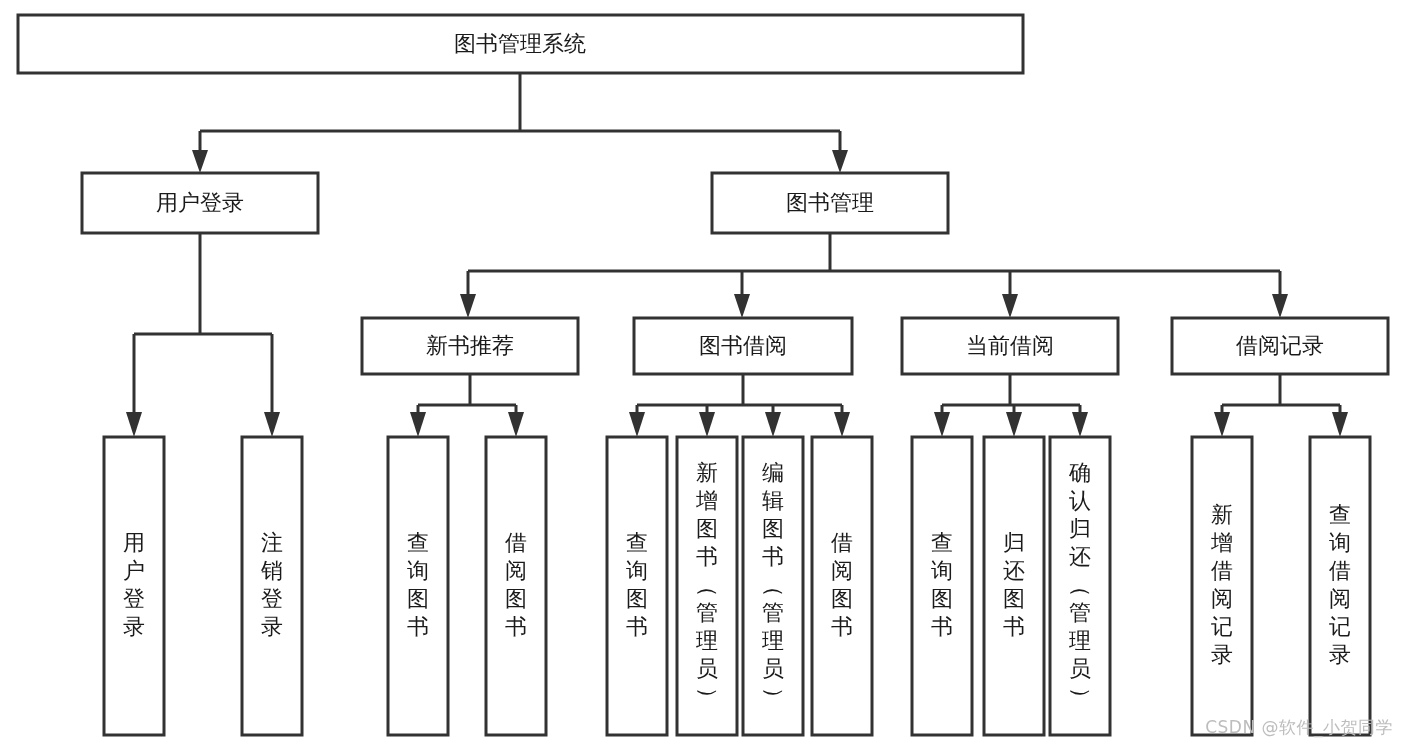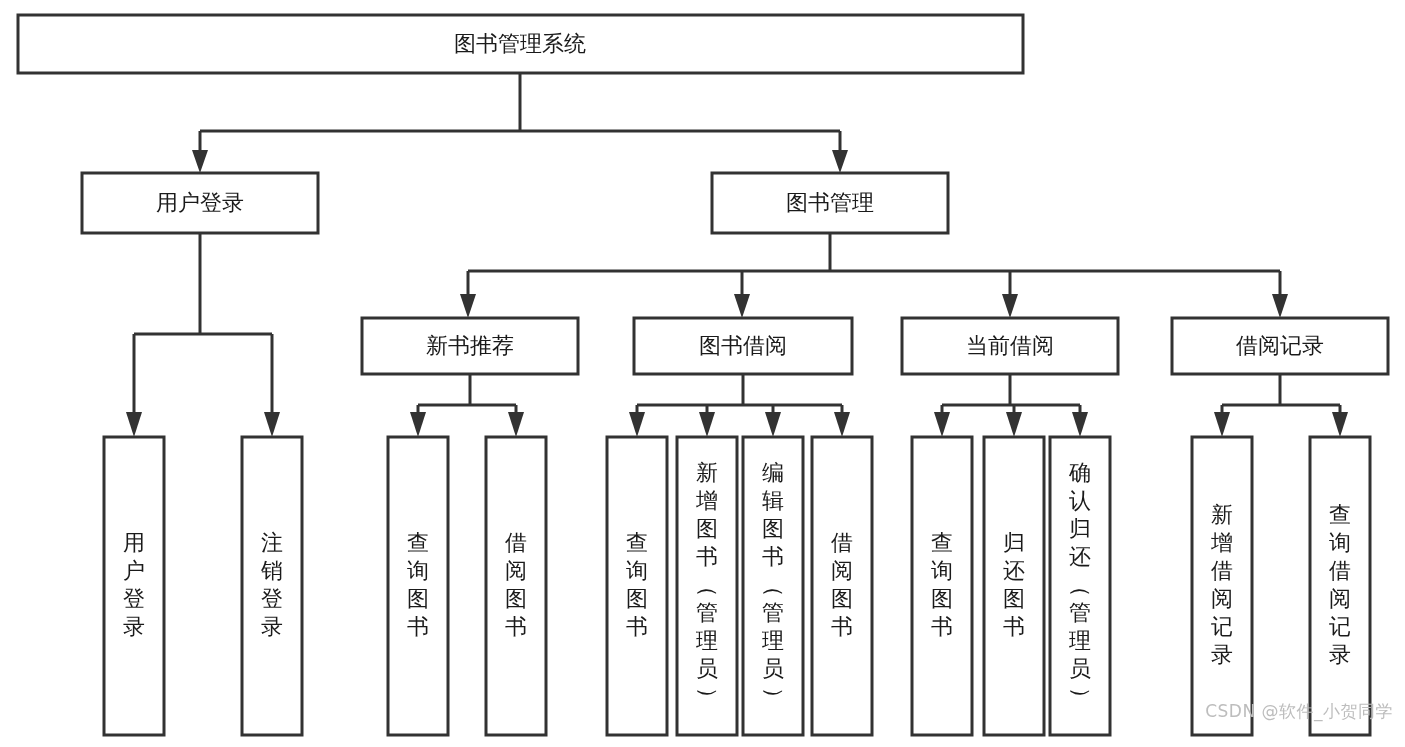--- a/index.html
+++ b/index.html
@@ -46,21 +46,21 @@
     fill: none;
     stroke-linecap: butt;
   }
   .arrow-head {
     fill: #323232;
     stroke: none;
   }
   .watermark {
     position: absolute;
     right: 12px;
-    bottom: 24px;
+    bottom: 8px;
     color: #bdbdbd;
     font-size: 17px;
     font-family: "DejaVu Sans", "Liberation Sans", sans-serif;
     letter-spacing: 0.5px;
     white-space: nowrap;
     pointer-events: none;
   }
 </style>
 </head>
 <body>

